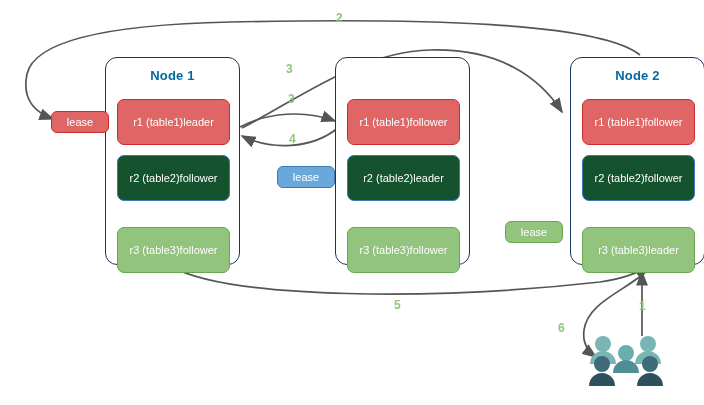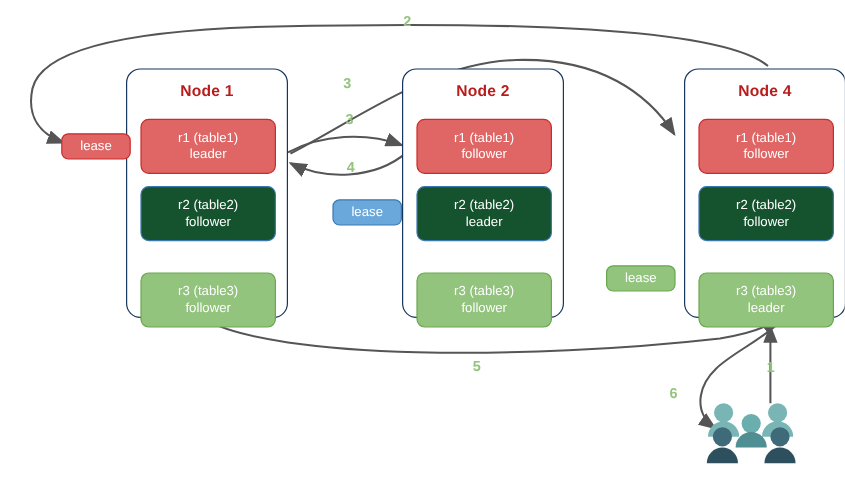--- a/index.html
+++ b/index.html
@@ -39,32 +39,32 @@
     top: 57px;
   }
   .node-title {
     position: absolute;
     top: 10px;
     left: 0;
     right: 0;
     text-align: center;
     font-size: 13px;
     font-weight: bold;
-    color: #b91c1c;
+    color: #0369a1;
     letter-spacing: 0.2px;
   }
   .replica {
     position: absolute;
     left: 11px;
     width: 113px;
     height: 46px;
     border-radius: 7px;
     box-sizing: border-box;
     display: flex;
-    flex-direction: column;
+    flex-direction: row;
     align-items: center;
     justify-content: center;
     color: #ffffff;
     font-size: 11px;
     line-height: 14px;
     text-align: center;
     text-shadow: 0 0 1px rgba(0,0,0,0.06);
   }
   .replica .l1 { display:block; }
   .replica .l2 { display:block; }
@@ -148,38 +148,37 @@
       <span class="l1">r2 (table2)</span>
       <span class="l2">follower</span>
     </div>
     <div class="replica rep-green slot2">
       <span class="l1">r3 (table3)</span>
       <span class="l2">follower</span>
     </div>
   </div>
 
   <div class="node" id="node2" style="left:335px;">
-    <div class="node-title">Node 2</div>
 
     <div class="replica rep-red slot0">
       <span class="l1">r1 (table1)</span>
       <span class="l2">follower</span>
     </div>
     <div class="replica rep-blue slot1">
       <span class="l1">r2 (table2)</span>
       <span class="l2">leader</span>
     </div>
     <div class="replica rep-green slot2">
       <span class="l1">r3 (table3)</span>
       <span class="l2">follower</span>
     </div>
   </div>
 
   <div class="node" id="node3" style="left:570px;">
-    <div class="node-title">Node 4</div>
+    <div class="node-title">Node 2</div>
 
     <div class="replica rep-red slot0">
       <span class="l1">r1 (table1)</span>
       <span class="l2">follower</span>
     </div>
     <div class="replica rep-blue slot1">
       <span class="l1">r2 (table2)</span>
       <span class="l2">follower</span>
     </div>
     <div class="replica rep-green slot2">

